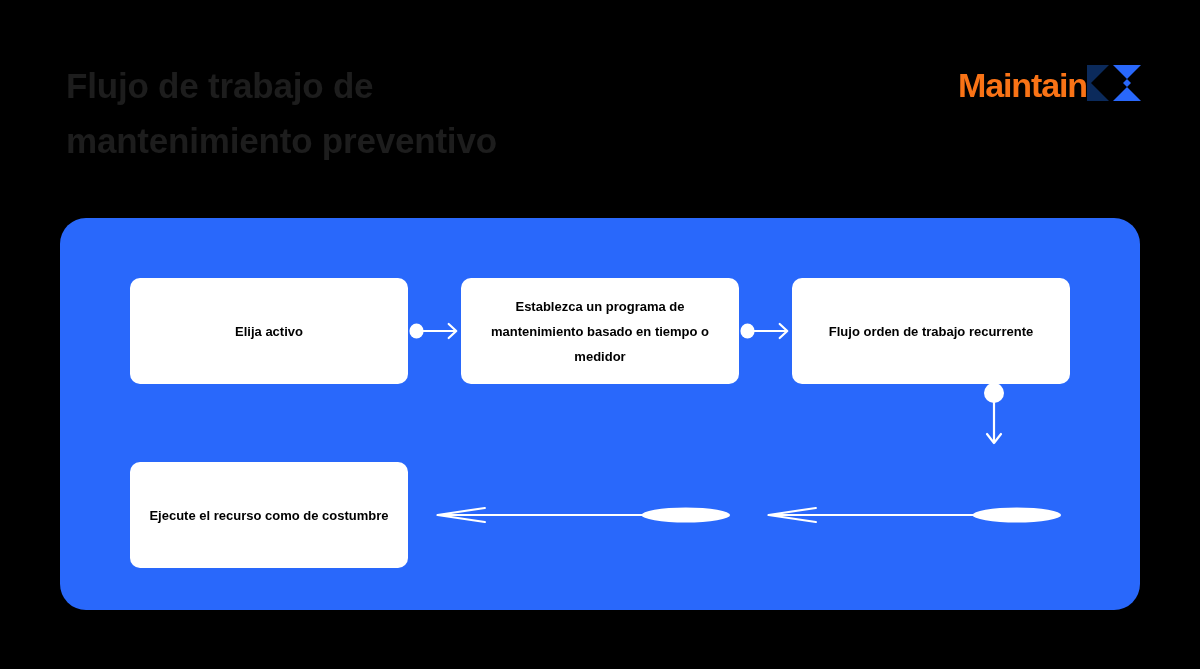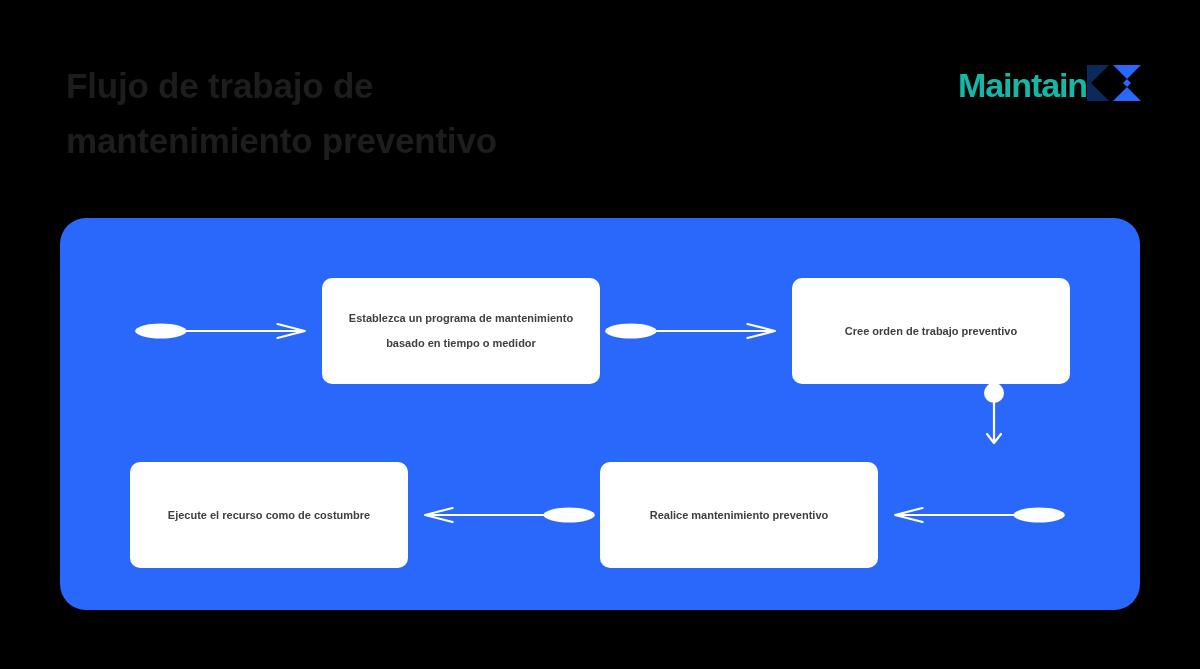--- a/index.html
+++ b/index.html
@@ -44,21 +44,21 @@
   
   .logo {
     position: absolute;
     right: 57px;
     top: 62px;
     display: flex;
     align-items: center;
     height: 46px;
   }
   .logo-wordmark {
-    color: #14b8a6;
+    color: #f97316;
     font-size: 34px;
     font-weight: bold;
     letter-spacing: -1.1px;
     line-height: 34px;
   }
   .logo-x {
     display: block;
     margin-left: 0px;
   }
 
@@ -90,22 +90,22 @@
     height: 106px;
     background: #ffffff;
     border-radius: 10px;
     display: flex;
     align-items: center;
     justify-content: center;
     padding: 6px 16px;
     flex: 0 0 auto;
   }
   .node-text {
-    color: #404040;
-    font-size: 11px;
+    color: #000000;
+    font-size: 13px;
     font-weight: bold;
     line-height: 25px;
     text-align: center;
   }
 
   
   .gap { flex: 1 1 auto; position: relative; height: 106px; }
 
   
   .conn-h {
@@ -146,20 +146,23 @@
           <polygon points="26,2 54,2 36,20 54,38 26,38 44,20 26,2" fill="#2968fb"></polygon>
         </svg>
       </span>
     </div>
   </div>
 
   <div class="panel">
 
     <div class="row row-top row-indent-left row-indent-right">
 
+      <div class="node">
+        <span class="node-text">Elija activo</span>
+      </div>
 
       <div class="gap">
         <span class="conn-h">
           <svg width="100%" height="22" viewBox="0 0 56 22" preserveAspectRatio="none" aria-hidden="true">
             <line x1="9" y1="11" x2="50" y2="11" stroke="#ffffff" stroke-width="2.2"></line>
             <polyline points="43,4 51,11 43,18" fill="none" stroke="#ffffff" stroke-width="2.2" stroke-linecap="round" stroke-linejoin="round" vector-effect="non-scaling-stroke"></polyline>
             <circle cx="9" cy="11" r="7.5" fill="#ffffff" vector-effect="non-scaling-stroke"></circle>
           </svg>
         </span>
       </div>
@@ -172,21 +175,21 @@
         <span class="conn-h">
           <svg width="100%" height="22" viewBox="0 0 56 22" preserveAspectRatio="none" aria-hidden="true">
             <line x1="9" y1="11" x2="50" y2="11" stroke="#ffffff" stroke-width="2.2"></line>
             <polyline points="43,4 51,11 43,18" fill="none" stroke="#ffffff" stroke-width="2.2" stroke-linecap="round" stroke-linejoin="round" vector-effect="non-scaling-stroke"></polyline>
             <circle cx="9" cy="11" r="7.5" fill="#ffffff" vector-effect="non-scaling-stroke"></circle>
           </svg>
         </span>
       </div>
 
       <div class="node">
-        <span class="node-text">Cree orden de trabajo preventivo</span>
+        <span class="node-text">Flujo orden de trabajo recurrente</span>
       </div>
     </div>
 
     <span class="conn-v">
       <svg width="62" height="68" viewBox="0 0 62 68" aria-hidden="true">
         <line x1="31" y1="9" x2="31" y2="58" stroke="#ffffff" stroke-width="2.2"></line>
         <polyline points="24,50 31,59 38,50" fill="none" stroke="#ffffff" stroke-width="2.2" stroke-linecap="round" stroke-linejoin="round"></polyline>
         <circle cx="31" cy="9" r="10" fill="#ffffff"></circle>
       </svg>
     </span>
@@ -200,23 +203,20 @@
       <div class="gap">
         <span class="conn-h">
           <svg width="100%" height="22" viewBox="0 0 56 22" preserveAspectRatio="none" aria-hidden="true">
             <line x1="6" y1="11" x2="47" y2="11" stroke="#ffffff" stroke-width="2.2"></line>
             <polyline points="13,4 5,11 13,18" fill="none" stroke="#ffffff" stroke-width="2.2" stroke-linecap="round" stroke-linejoin="round" vector-effect="non-scaling-stroke"></polyline>
             <circle cx="47" cy="11" r="7.5" fill="#ffffff" vector-effect="non-scaling-stroke"></circle>
           </svg>
         </span>
       </div>
 
-      <div class="node">
-        <span class="node-text">Realice mantenimiento preventivo</span>
-      </div>
 
       <div class="gap">
         <span class="conn-h">
           <svg width="100%" height="22" viewBox="0 0 56 22" preserveAspectRatio="none" aria-hidden="true">
             <line x1="6" y1="11" x2="47" y2="11" stroke="#ffffff" stroke-width="2.2"></line>
             <polyline points="13,4 5,11 13,18" fill="none" stroke="#ffffff" stroke-width="2.2" stroke-linecap="round" stroke-linejoin="round" vector-effect="non-scaling-stroke"></polyline>
             <circle cx="47" cy="11" r="7.5" fill="#ffffff" vector-effect="non-scaling-stroke"></circle>
           </svg>
         </span>
       </div>

